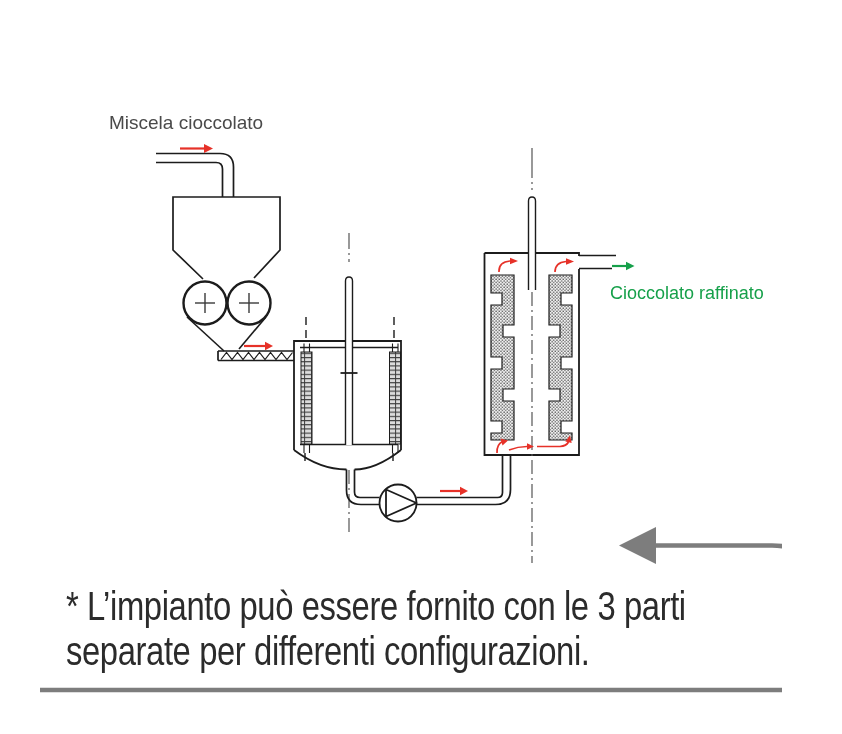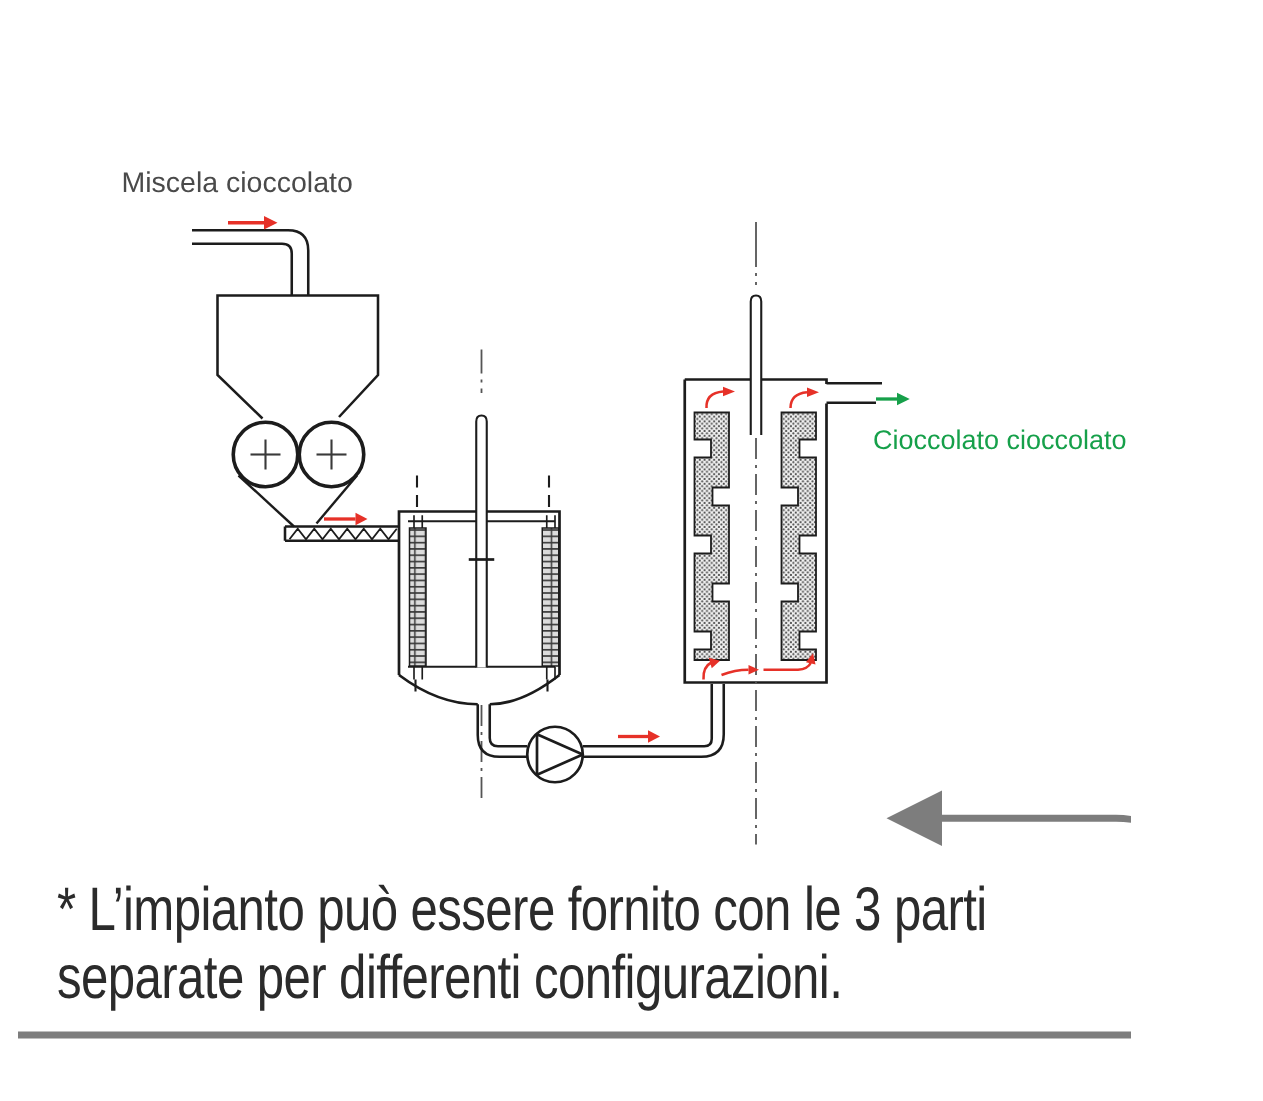--- a/index.html
+++ b/index.html
@@ -2,20 +2,21 @@
 <html><head>
 <meta charset="utf-8">
 <style>
   html,body{margin:0;padding:0;background:#ffffff;}
   #canvas{
     position:relative;
     width:754px;height:734px;
     background:#ffffff;
     overflow:hidden;
     font-family:"Liberation Sans", sans-serif;
+    margin-left:28px;
   }
   #diagram-svg{position:absolute;left:0;top:0;}
   .label{
     position:absolute;
     white-space:nowrap;
     font-family:"Liberation Sans", sans-serif;
   }
   .label-input{
     left:81px;top:112px;
     font-size:19px;
@@ -177,19 +178,19 @@
     </g>
 
     <g>
       <path d="M628,545.5 H744 A66.5,66.5 0 0 1 810.5,612 V685.5 Q810.5,690 805.5,690 H12" fill="none" stroke="#7d7d7d" stroke-width="4.6"></path>
       <polygon points="591,545.5 628,527 628,564" fill="#7d7d7d"></polygon>
     </g>
   </svg>
 
   <div class="label label-input">Miscela cioccolato</div>
 
-  <div class="label label-output">Cioccolato cioccolato</div>
+  <div class="label label-output">Cioccolato raffinato</div>
 
   <div class="note-line l1">* L’impianto può essere fornito con le 3 parti</div>
 
   <div class="note-line l2">separate per differenti configurazioni.</div>
 
 </div>
 
 </body></html>

